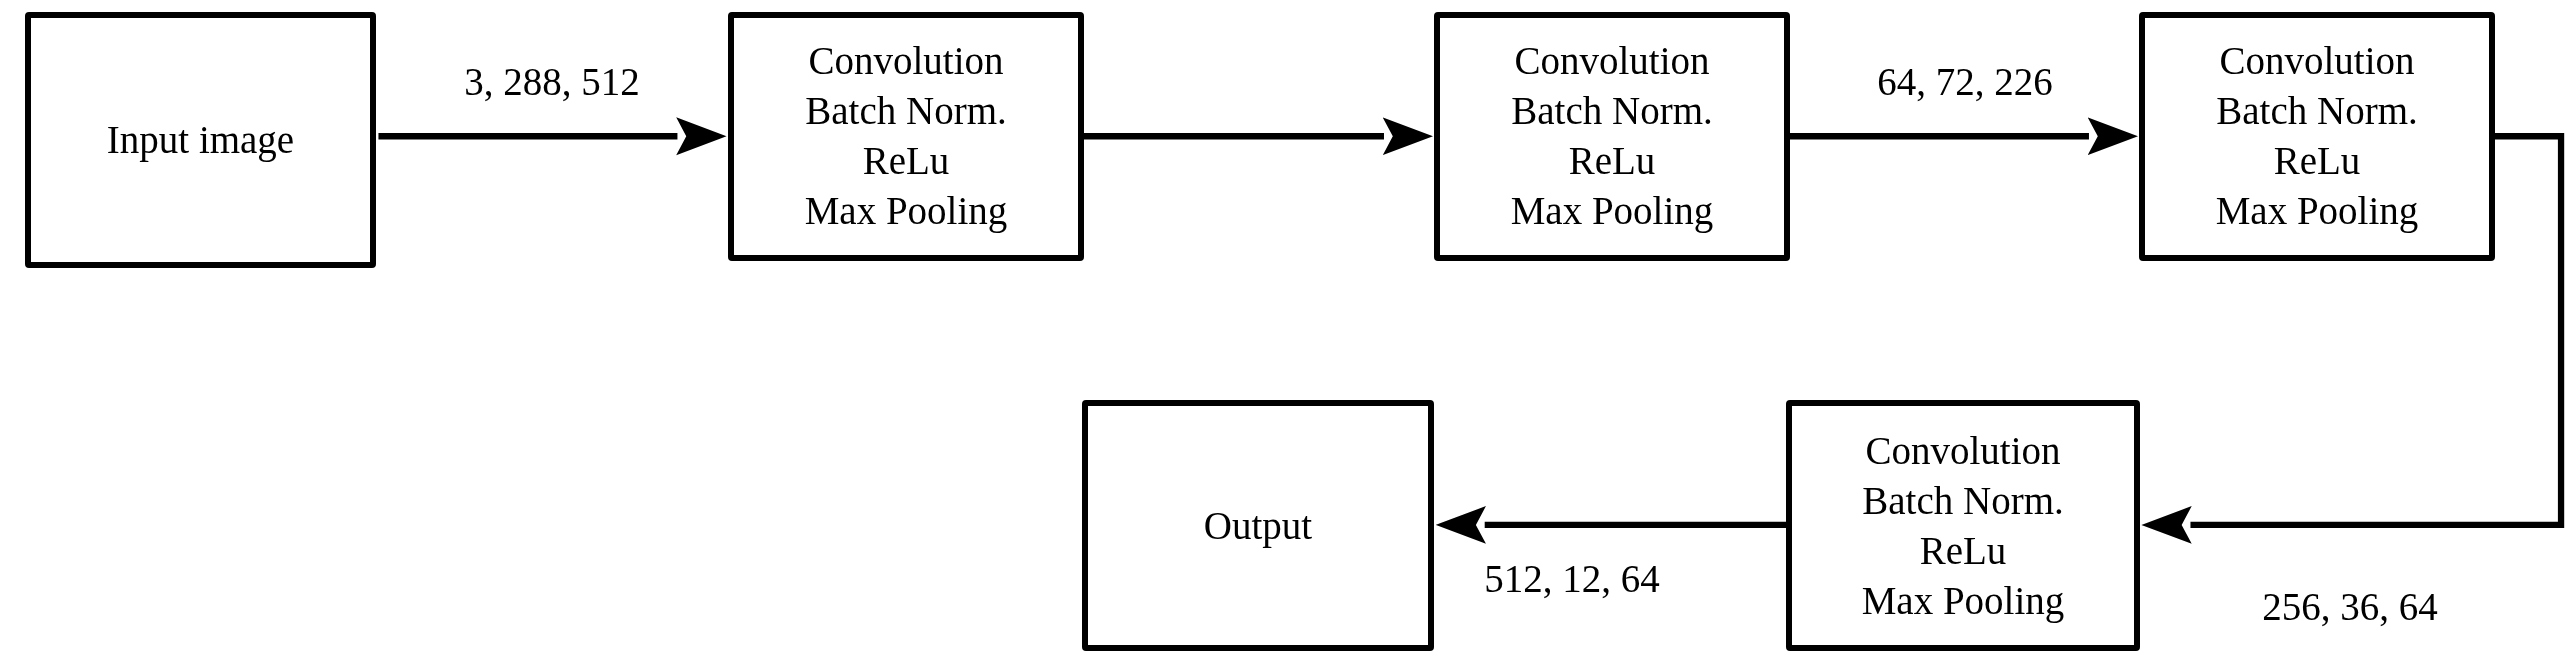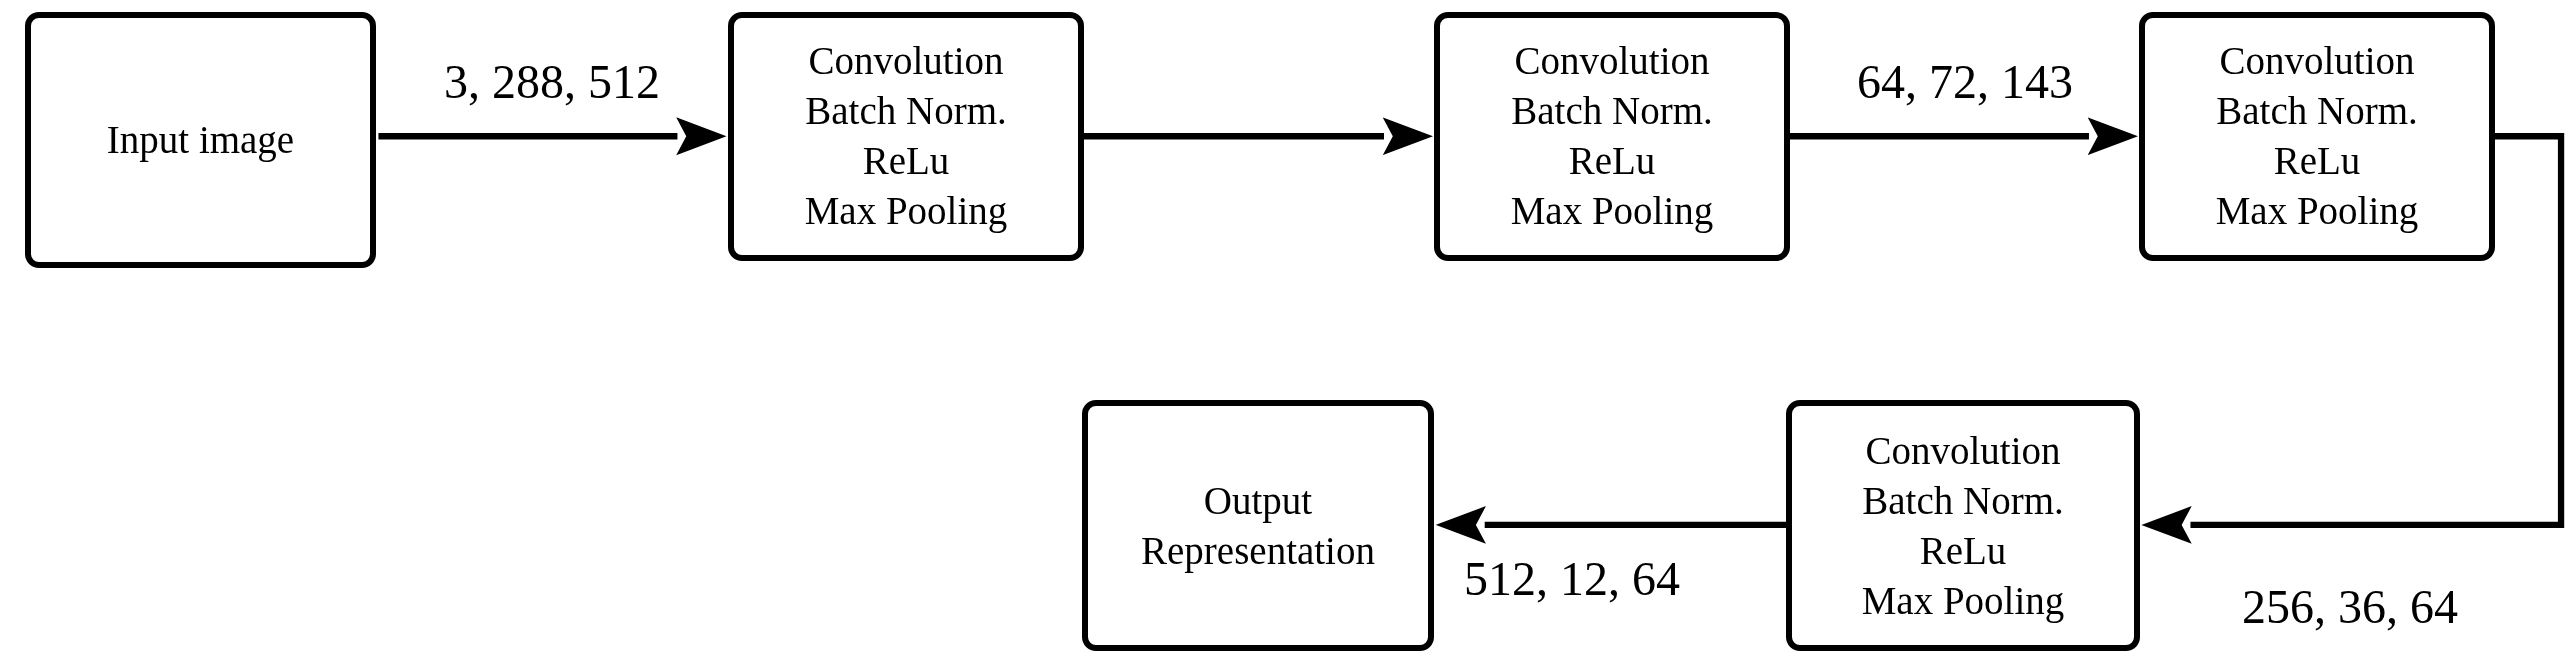--- a/index.html
+++ b/index.html
@@ -21,37 +21,37 @@
     left: 0;
     top: 0;
     width: 2576px;
     height: 673px;
     pointer-events: none;
   }
   .node {
     position: absolute;
     box-sizing: border-box;
     border: 6.3px solid #000000;
-    border-radius: 14px;
+    border-radius: 4px;
     background: #ffffff;
     display: flex;
     flex-direction: column;
     justify-content: center;
     align-items: center;
     text-align: center;
   }
   .node .line {
     font-size: 39px;
     line-height: 50px;
     white-space: nowrap;
   }
   .edge-label {
     position: absolute;
     transform: translate(-50%, -50%);
-    font-size: 48px;
+    font-size: 39px;
     white-space: nowrap;
   }
   
   #node-input   { left: 25px;   top: 11.8px;  width: 351px; height: 256px; }
   #node-conv1   { left: 728px;  top: 11.8px;  width: 356px; height: 249px; }
   #node-conv2   { left: 1434px; top: 11.8px;  width: 356px; height: 249px; }
   #node-conv3   { left: 2139px; top: 11.8px;  width: 356px; height: 249px; }
   #node-conv4   { left: 1786px; top: 400px; width: 354px; height: 251px; }
   #node-output  { left: 1082px; top: 400px; width: 352px; height: 251px; justify-content: center; }
   
@@ -106,22 +106,21 @@
 
   <div class="node" id="node-conv4">
     <div class="line">Convolution</div>
     <div class="line">Batch Norm.</div>
     <div class="line">ReLu</div>
     <div class="line">Max Pooling</div>
   </div>
 
   <div class="node" id="node-output">
     <div class="line">Output</div>
-    <div class="line">Representation</div>
   </div>
 
   <div class="edge-label" id="edge-label-1">3, 288, 512</div>
-  <div class="edge-label" id="edge-label-3">64, 72, 143</div>
+  <div class="edge-label" id="edge-label-3">64, 72, 226</div>
   <div class="edge-label" id="edge-label-4">256, 36, 64</div>
   <div class="edge-label" id="edge-label-5">512, 12, 64</div>
 
 </div>
 
 
 </body></html>

